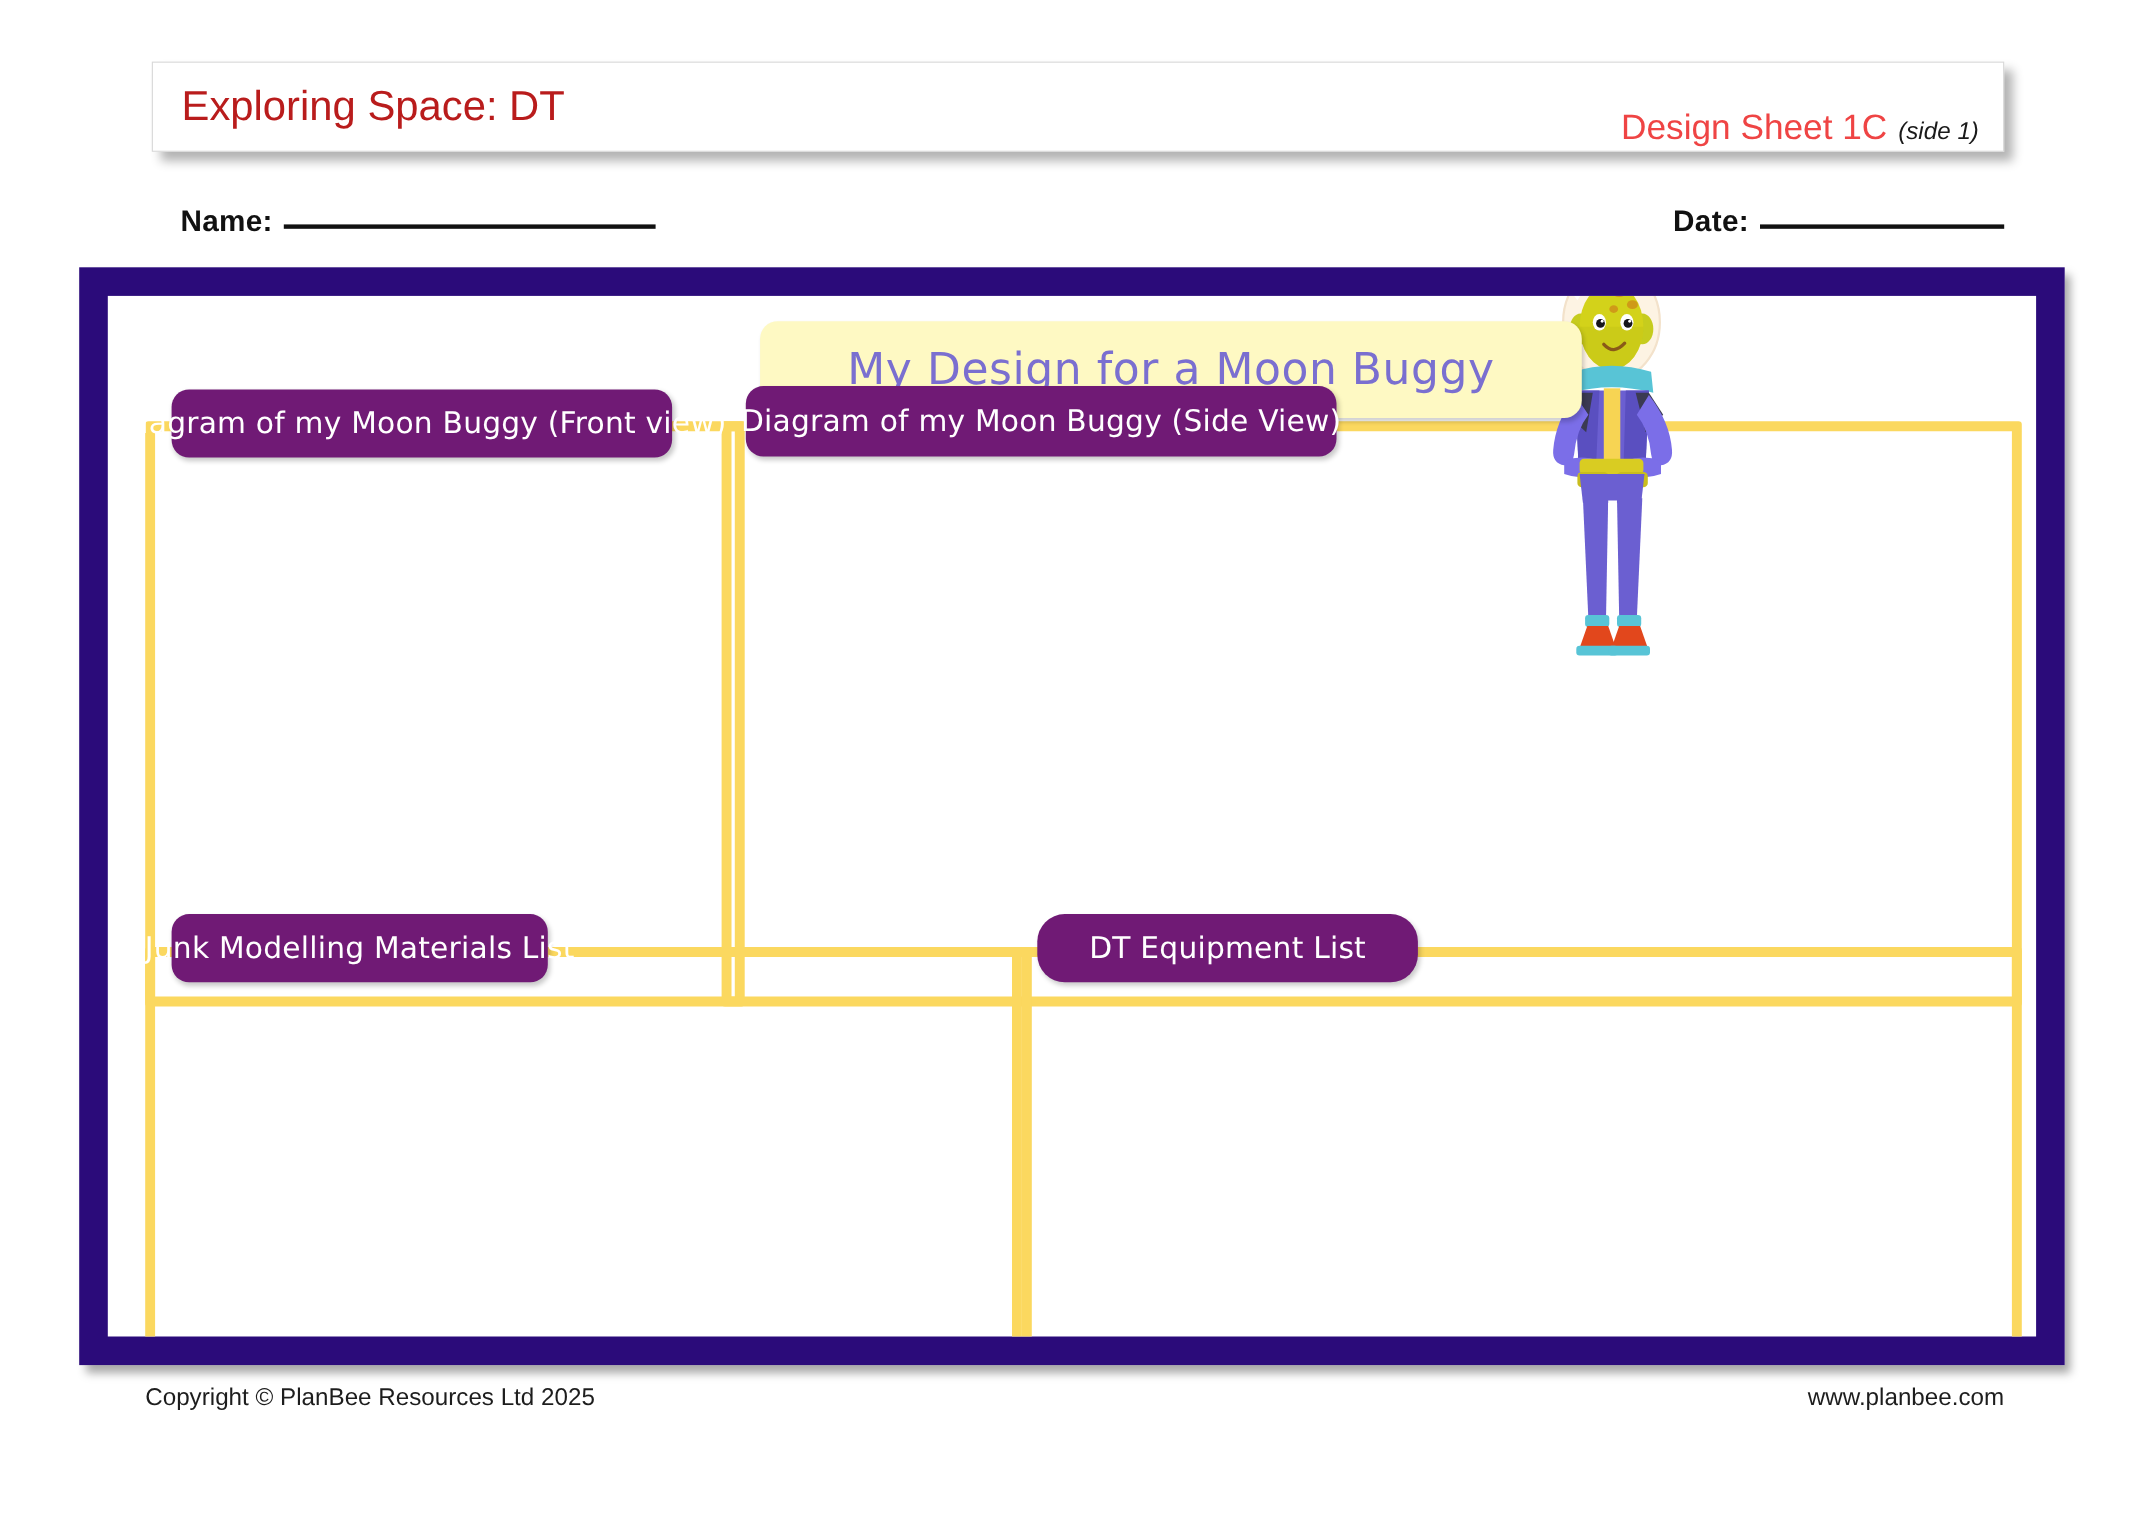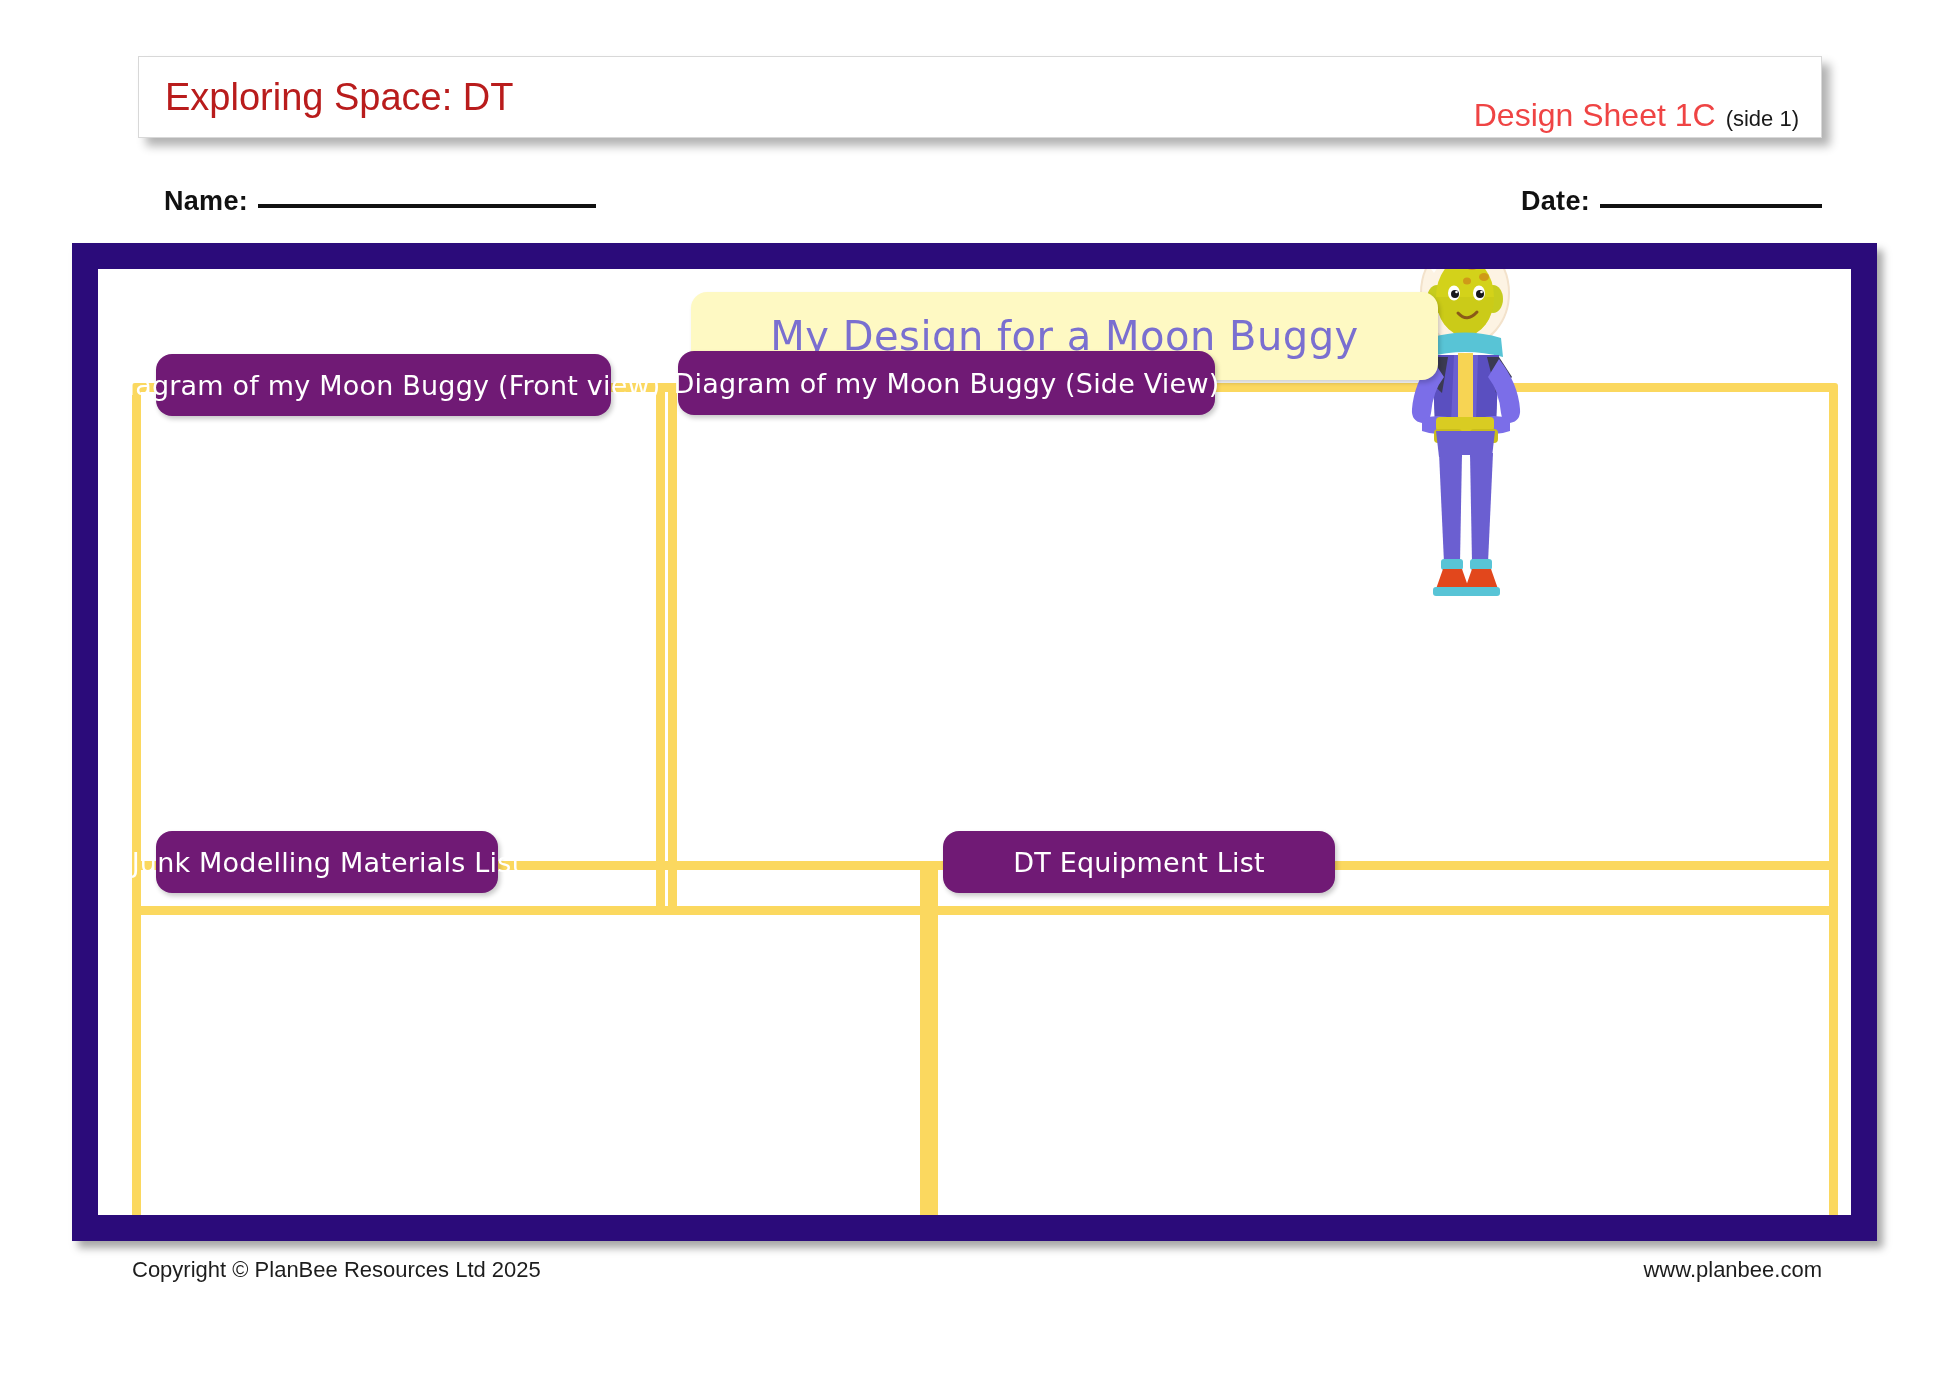--- a/index.html
+++ b/index.html
@@ -44,20 +44,21 @@
   }
   .header-sheet {
     font-size: 32px;
     color: #ef4444;
     margin-top: 36px;
   }
   .header-side {
     font-size: 22px;
     color: #1a1a1a;
     margin-left: 10px;
+    font-style: italic;
   }
 
   
   .namedate {
     position: absolute;
     left: 132px;
     top: 186px;
     width: 1690px;
     height: 40px;
   }
@@ -156,21 +157,21 @@
   .pill-text {
     color: #ffffff;
     font-size: 27px;
     font-family: "DejaVu Sans", sans-serif;
     white-space: nowrap;
     letter-spacing: 0.2px;
   }
   .pill-front { left: 58px;  top: 85px;  width: 455px; height: 62px; }
   .pill-side  { left: 580px; top: 82px;  width: 537px; height: 64px; text-align: center; }
   .pill-junk  { left: 58px;  top: 562px; width: 342px; height: 62px; }
-  .pill-equip { left: 845px; top: 562px; width: 392px; height: 62px; }
+  .pill-equip { left: 845px; top: 562px; width: 346px; height: 62px; border-radius: 25px; }
 
   
   .astro {
     position: absolute;
     left: 1300px;
     top: -28px;
     width: 135px;
     height: 370px;
   }
 

